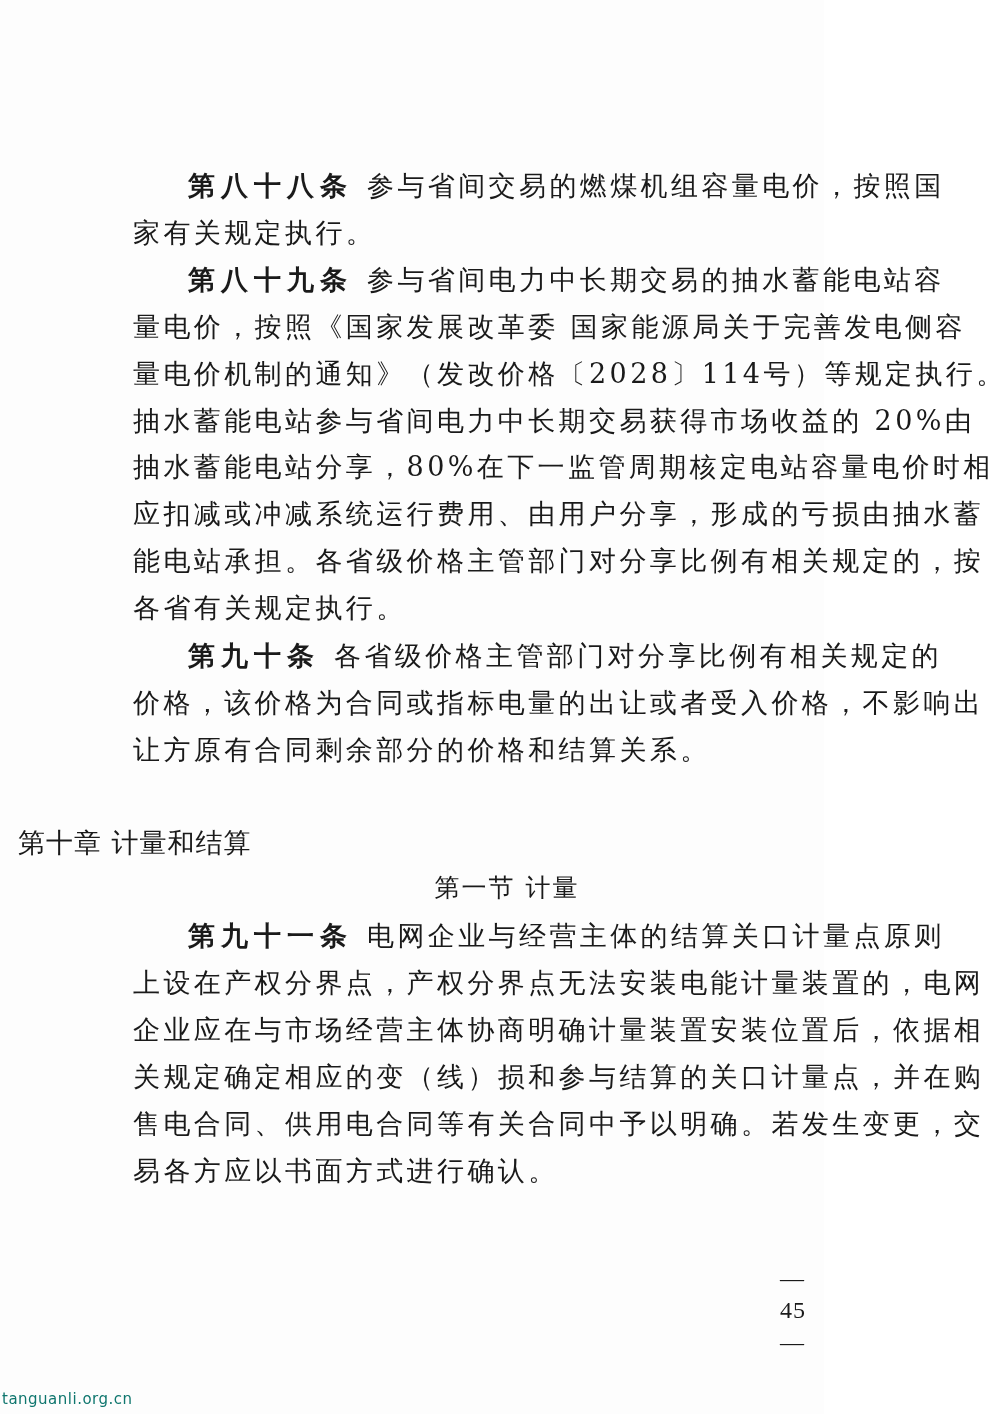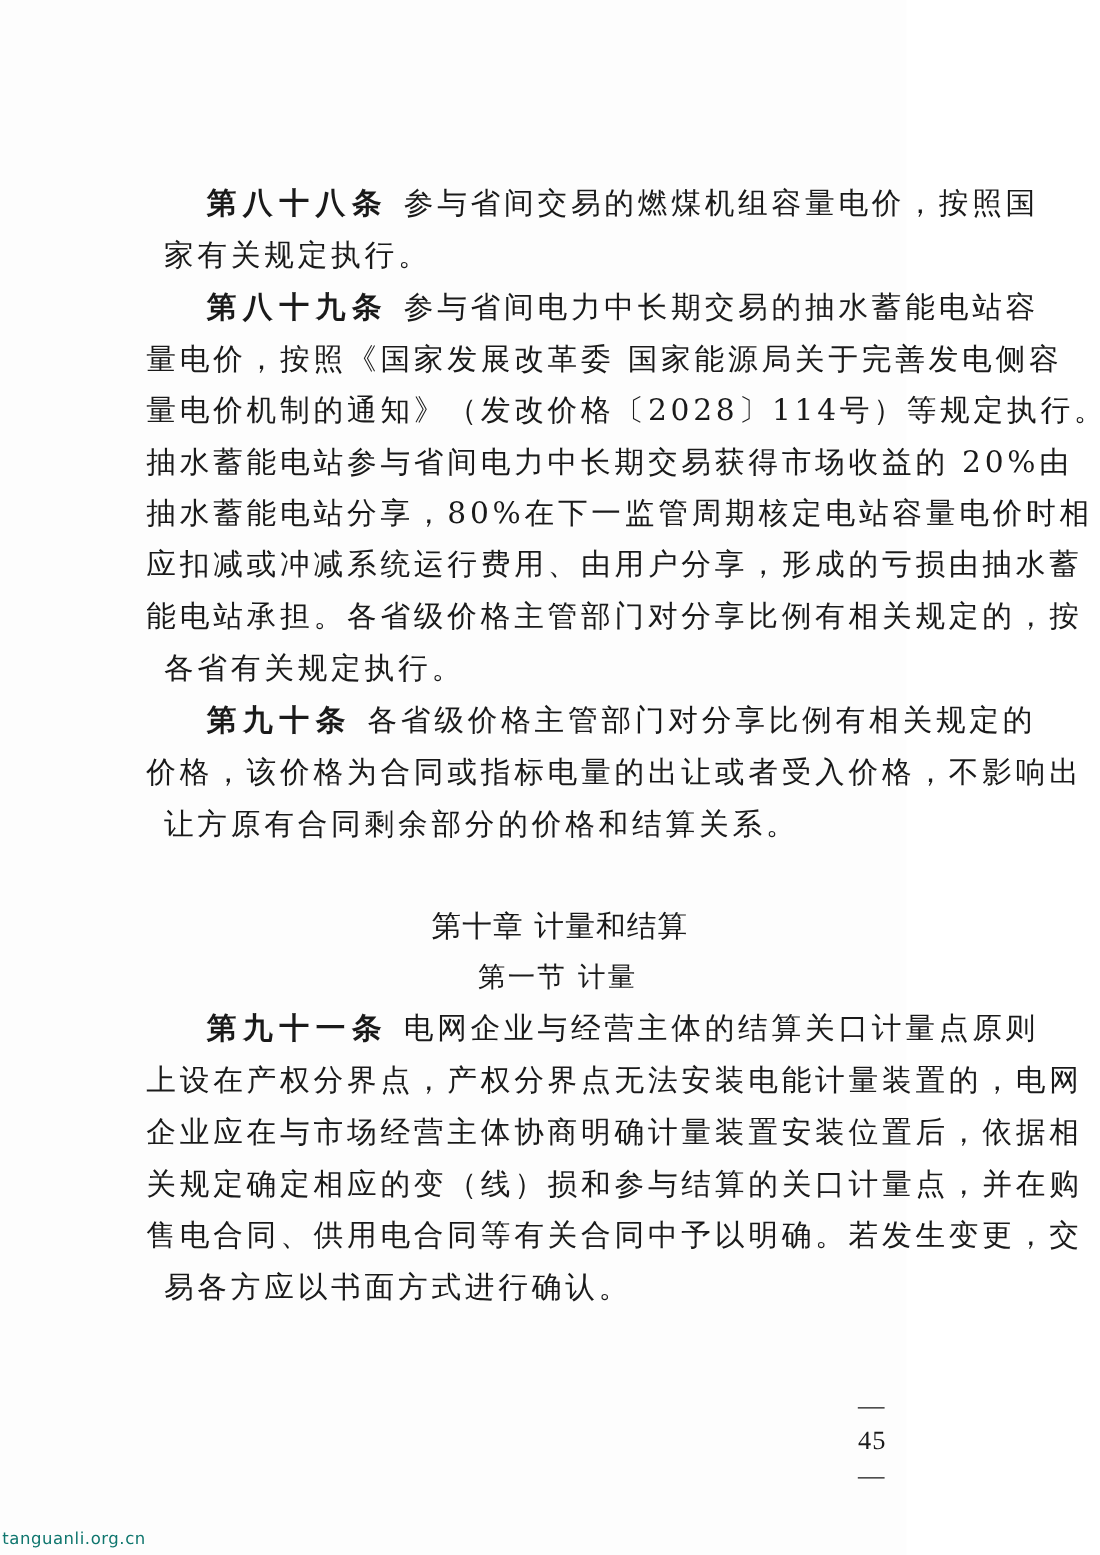--- a/index.html
+++ b/index.html
@@ -29,40 +29,38 @@
       height: 47px;
       line-height: 47px;
       font-size: 27px;
       letter-spacing: 3.4px;
       white-space: nowrap;
       text-align: justify;
       text-align-last: justify;
     }
     .line.last {
       text-align-last: left;
-      margin-left: 16px;
     }
     .line.indent {
       left: 188px;
       width: 685px;
     }
     .article-no {
       font-family: "DejaVu Sans", "Liberation Sans", sans-serif;
       font-weight: bold;
       letter-spacing: 6px;
       margin-right: 14px;
     }
     .chapter-title {
       position: absolute;
       left: 0;
       width: 1000px;
       top: 820px;
       height: 46px;
       line-height: 46px;
-      text-align: center;
       font-family: "DejaVu Sans", "Liberation Sans", sans-serif;
       font-size: 27px;
       letter-spacing: 1px;
       padding-left: 18px;
       box-sizing: border-box;
     }
     .section-title {
       position: absolute;
       left: 0;
       width: 1000px;

